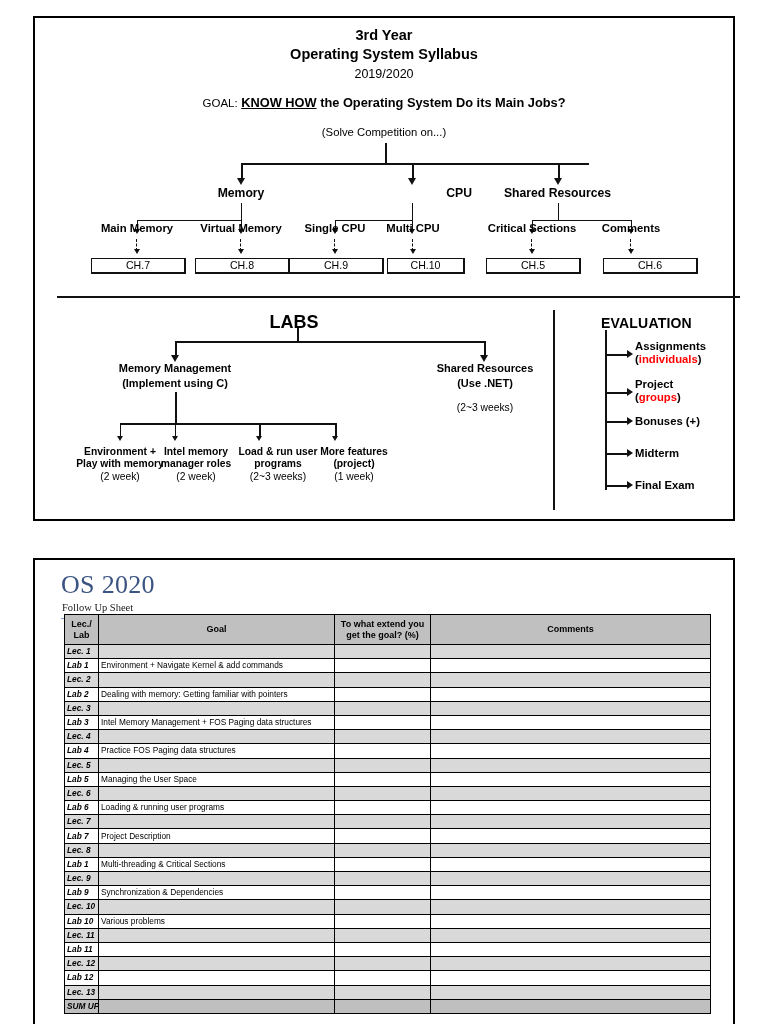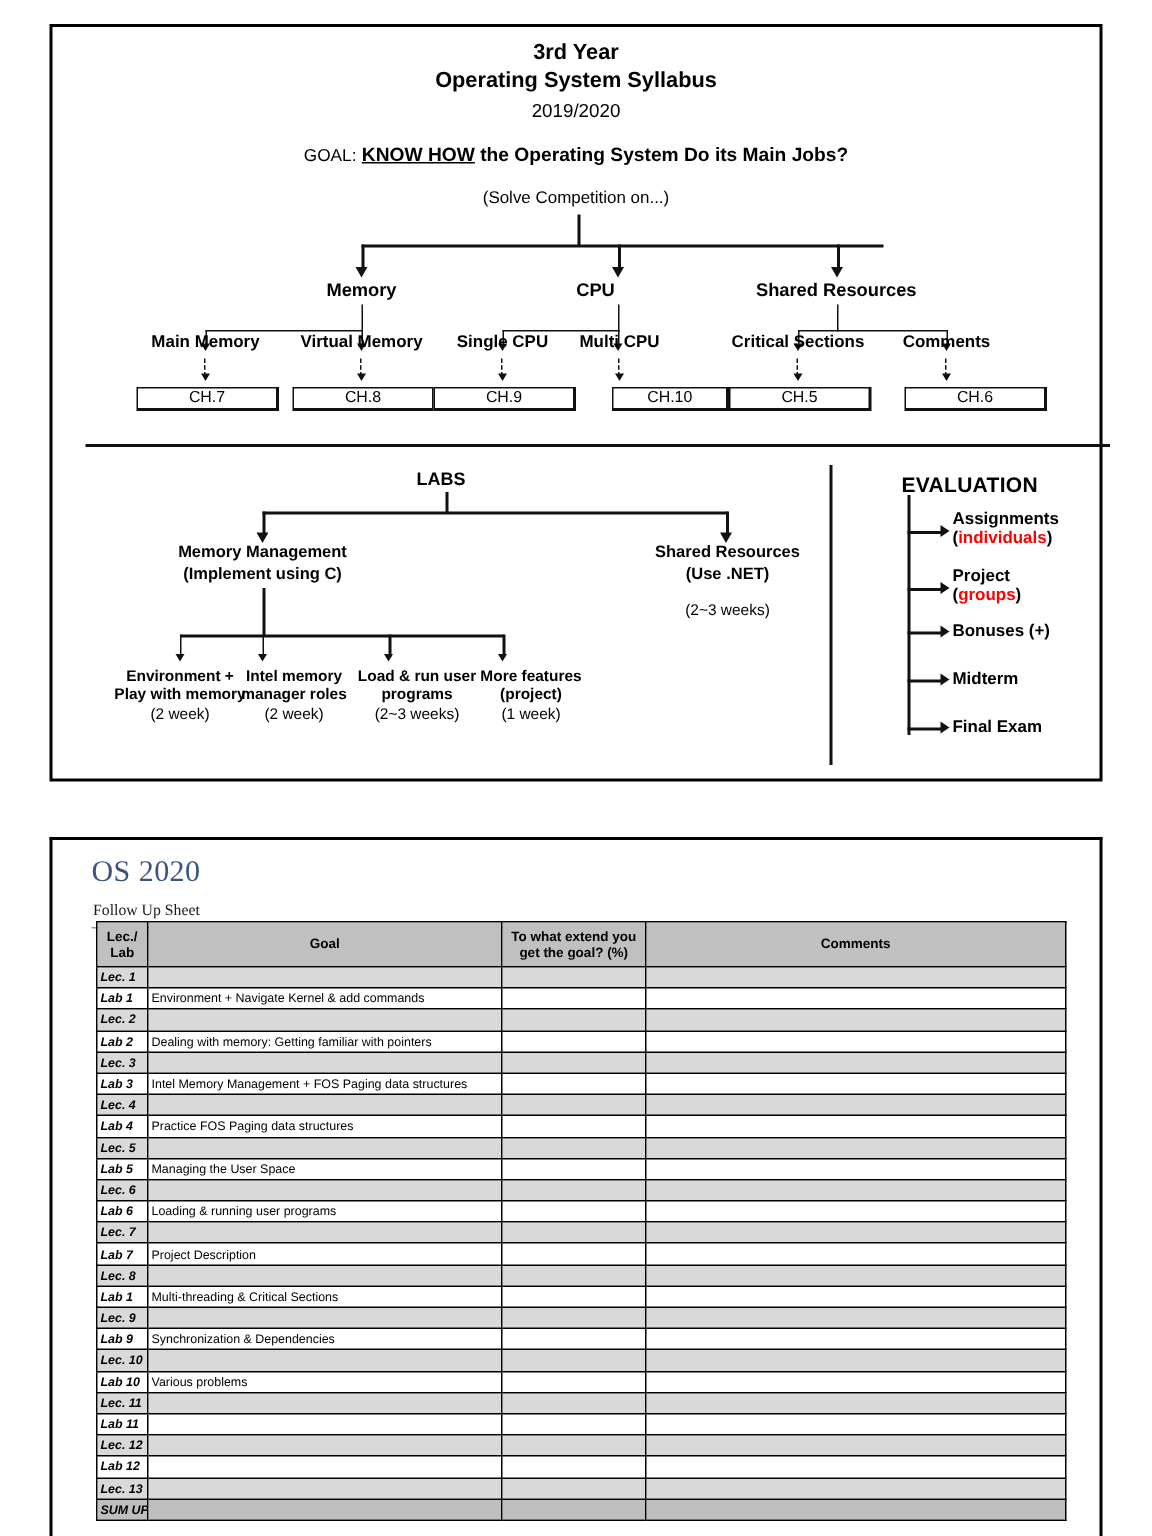--- a/index.html
+++ b/index.html
@@ -30,33 +30,33 @@
   .vlt{position:absolute;background:#111;width:1.2px;}
   .hlt{position:absolute;background:#111;height:1.2px;}
   .arwD{position:absolute;width:0;height:0;border-left:4.5px solid transparent;border-right:4.5px solid transparent;border-top:7px solid #111;}
   .arwDs{position:absolute;width:0;height:0;border-left:3.4px solid transparent;border-right:3.4px solid transparent;border-top:5px solid #111;}
   .arwR{position:absolute;width:0;height:0;border-top:4.2px solid transparent;border-bottom:4.2px solid transparent;border-left:6.5px solid #111;}
   .dash{position:absolute;width:0;border-left:1.8px dashed #111;}
 
   #sep{position:absolute;left:22px;top:278px;width:683px;height:2.4px;background:#111;}
   #vsep{position:absolute;left:518px;top:292px;width:2.4px;height:200px;background:#111;}
 
-  #labs{position:absolute;left:0;top:294px;width:518px;text-align:center;font-weight:bold;font-size:12px;}
+  #labs{position:absolute;left:0;top:294px;width:518px;text-align:center;font-weight:bold;font-size:18px;}
   .lcap{position:absolute;text-align:center;font-size:11px;font-weight:bold;}
   .lcap .n{font-weight:bold;}
   .lsub{position:absolute;text-align:center;font-size:10.3px;font-weight:bold;line-height:12.4px;}
   .lsub .n{font-weight:normal;}
 
   #evalttl{position:absolute;left:536px;top:297px;font-weight:bold;font-size:14px;letter-spacing:.2px;margin-left:30px;}
   .ev{position:absolute;font-weight:bold;font-size:11.3px;line-height:12.5px;}
   .ev .red{color:#ff0000;}
   .ev .pn{color:#000;}
 
   
-  #os{position:absolute;left:26px;top:10px;font-family:"Liberation Serif",serif;font-size:20px;color:#3b5481;letter-spacing:.3px;}
+  #os{position:absolute;left:26px;top:10px;font-family:"Liberation Serif",serif;font-size:26px;color:#3b5481;letter-spacing:.3px;}
   #fus{position:absolute;left:27px;top:42px;font-family:"Liberation Serif",serif;font-size:10.5px;color:#1a1a1a;}
   #bluerule{position:absolute;left:26px;top:58px;width:648px;height:1.4px;background:#7c9cc4;}
 
   table.fu{position:absolute;left:29px;top:54px;border-collapse:collapse;width:646px;table-layout:fixed;}
   table.fu th,table.fu td{border:1px solid #000;font-size:8.3px;padding:0 0 0 2px;height:13.2px;line-height:11px;
     overflow:hidden;white-space:nowrap;vertical-align:middle;}
   table.fu th{background:#c0c0c0;text-align:center;font-weight:bold;font-size:9px;height:29px;line-height:10.5px;padding:0;}
   td.k{font-weight:bold;font-size:8.4px;text-align:left;padding-left:2px;font-style:italic;}
   tr.lec td{background:#d9d9d9;}
   tr.lab td{background:#ffffff;}
@@ -84,21 +84,21 @@
   <div class="hl" style="left:206px;top:145px;width:348px;"></div>
 
   <div class="vl" style="left:206px;top:145px;height:17px;"></div>
   <div class="arwD" style="left:201.5px;top:160px;"></div>
   <div class="vl" style="left:377px;top:145px;height:17px;"></div>
   <div class="arwD" style="left:372.5px;top:160px;"></div>
   <div class="vl" style="left:523px;top:145px;height:17px;"></div>
   <div class="arwD" style="left:518.5px;top:160px;"></div>
 
   <div class="lvl1" style="left:146px;top:168px;width:120px;">Memory</div>
-  <div class="lvl1" style="left:302px;top:168px;width:120px;">CPU</div>
+  <div class="lvl1" style="left:317px;top:168px;width:120px;text-align:right;">CPU</div>
   <div class="lvl1" style="left:455px;top:168px;width:135px;">Shared Resources</div>
 
   <div class="vlt" style="left:206.2px;top:185px;height:18px;"></div>
   <div class="hlt" style="left:102px;top:202px;width:105px;"></div>
   <div class="vlt" style="left:102px;top:202px;height:11px;"></div>
   <div class="arwDs" style="left:99.2px;top:211px;"></div>
   <div class="vlt" style="left:206.2px;top:202px;height:11px;"></div>
   <div class="arwDs" style="left:203.4px;top:211px;"></div>
 
   <div class="vlt" style="left:377.2px;top:185px;height:18px;"></div>
@@ -131,21 +131,21 @@
   <div class="dash" style="left:377.2px;top:221px;height:12px;"></div>
   <div class="arwDs" style="left:374.7px;top:231px;"></div>
   <div class="dash" style="left:496.2px;top:221px;height:12px;"></div>
   <div class="arwDs" style="left:493.7px;top:231px;"></div>
   <div class="dash" style="left:595.2px;top:221px;height:12px;"></div>
   <div class="arwDs" style="left:592.7px;top:231px;"></div>
 
   <div class="chbox" style="left:56px;top:240px;width:92px;">CH.7</div>
   <div class="chbox" style="left:160px;top:240px;width:92px;">CH.8</div>
   <div class="chbox" style="left:254px;top:240px;width:92px;">CH.9</div>
-  <div class="chbox" style="left:352px;top:240px;width:75px;margin-left:21px;">CH.10</div>
+  <div class="chbox" style="left:352px;top:240px;width:75px;">CH.10</div>
   <div class="chbox" style="left:451px;top:240px;width:92px;">CH.5</div>
   <div class="chbox" style="left:568px;top:240px;width:92px;">CH.6</div>
 
   <div id="sep"></div>
   <div id="vsep"></div>
 
   <div id="labs">LABS</div>
   <div class="vl" style="left:262px;top:310px;height:14px;"></div>
   <div class="hl" style="left:140px;top:323px;width:310px;"></div>
   <div class="vl" style="left:140px;top:323px;height:16px;"></div>

